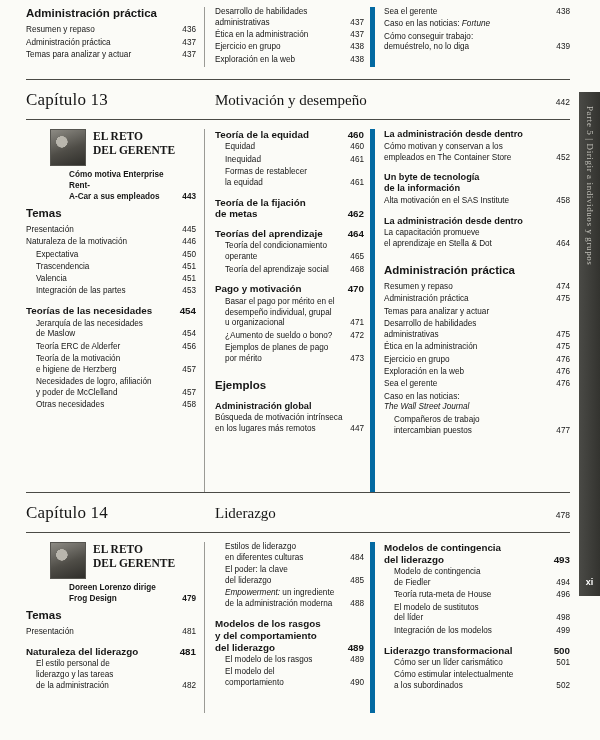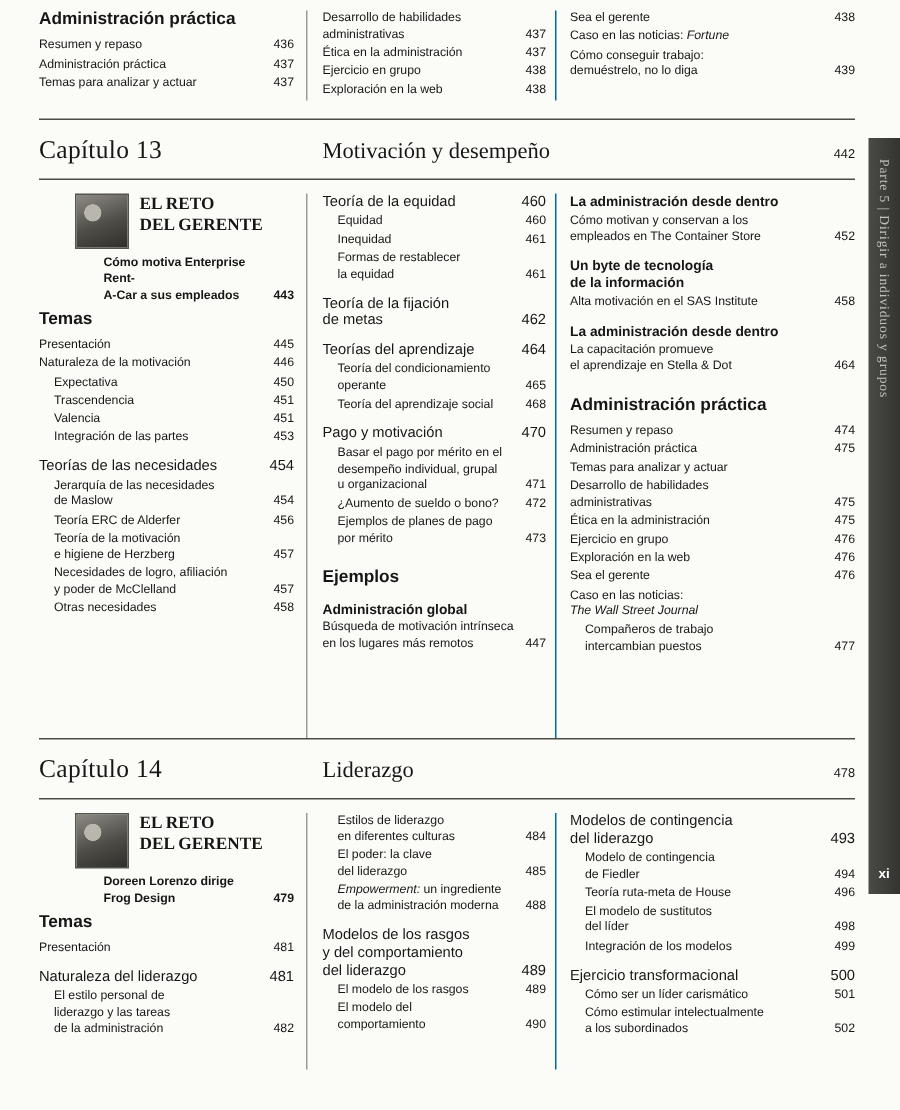--- a/index.html
+++ b/index.html
@@ -9,21 +9,21 @@
     background:#fbfbf7; color:#161616;
     font-family:"Liberation Sans", sans-serif;
   }
   .content { position:absolute; inset:0; padding:5px 30px 0 26px; }
 
   
   .cols { display:flex; align-items:stretch; }
   .col { min-width:0; }
   .col1w { width:178px; padding-right:8px; }
   .col2w { width:166px; border-left:1px solid #9a9a95; padding-left:10px; padding-right:6px; }
-  .col3w { flex:1; border-left:1px solid #0369a1; padding-left:9px; }
+  .col3w { flex:1; border-left:5px solid #0369a1; padding-left:9px; }
 
   .top-section { padding:2px 0 12px; }
 
   .rule { border-top:1px solid #4a4a46; }
 
   
   .chapter-head { display:flex; align-items:baseline; padding:10px 0 9px; }
   .ch-label { font-family:"Liberation Serif", serif; font-size:17px; width:178px; letter-spacing:0.2px; }
   .ch-title { font-family:"Liberation Serif", serif; font-size:15px; flex:1; padding-left:11px; }
   .ch-page { font-size:8.5px; padding-bottom:1px; }
@@ -33,21 +33,21 @@
   .ch14-body { min-height:180px; }
 
   
   .entry { display:flex; align-items:flex-end; font-size:8.2px; line-height:1.32; margin:1.5px 0; }
   .entry .lbl { flex:1; white-space:pre-line; }
   .entry .pg { margin-left:4px; white-space:nowrap; }
   .entry.ind { padding-left:10px; }
   .entry.header1 { font-size:11.5px; font-weight:bold; line-height:1.15; margin:14px 0 5px; }
   .top-section .entry.header1 { margin-top:0; }
   .list > .entry:first-child { margin-top:0; }
-  .entry.topic { font-size:9.8px; font-weight:normal; line-height:1.2; margin-top:8px; }
+  .entry.topic { font-size:9.8px; font-weight:bold; line-height:1.2; margin-top:8px; }
   .entry.feat { font-size:9.2px; font-weight:bold; line-height:1.2; margin-top:9px; }
   .entry.featsub { font-size:8.2px; }
   .it { font-style:italic; }
 
   
   .challenge-wrap { margin-bottom:4px; }
   .challenge { display:flex; gap:7px;margin-left:24px; }
   .photo {
     width:36px; height:37px; flex:none; border:1px solid #55544f;
     background:
@@ -454,21 +454,21 @@
           <div class="entry sub ind">
             <span class="lbl"><span>El modelo de sustitutos
 del líder</span></span>
             <span class="pg">498</span>
           </div>
           <div class="entry sub ind">
             <span class="lbl"><span>Integración de los modelos</span></span>
             <span class="pg">499</span>
           </div>
           <div class="entry topic">
-            <span class="lbl"><span>Ejercicio transformacional</span></span>
+            <span class="lbl"><span>Liderazgo transformacional</span></span>
             <span class="pg">500</span>
           </div>
           <div class="entry sub ind">
             <span class="lbl"><span>Cómo ser un líder carismático</span></span>
             <span class="pg">501</span>
           </div>
           <div class="entry sub ind">
             <span class="lbl"><span>Cómo estimular intelectualmente
 a los subordinados</span></span>
             <span class="pg">502</span>

